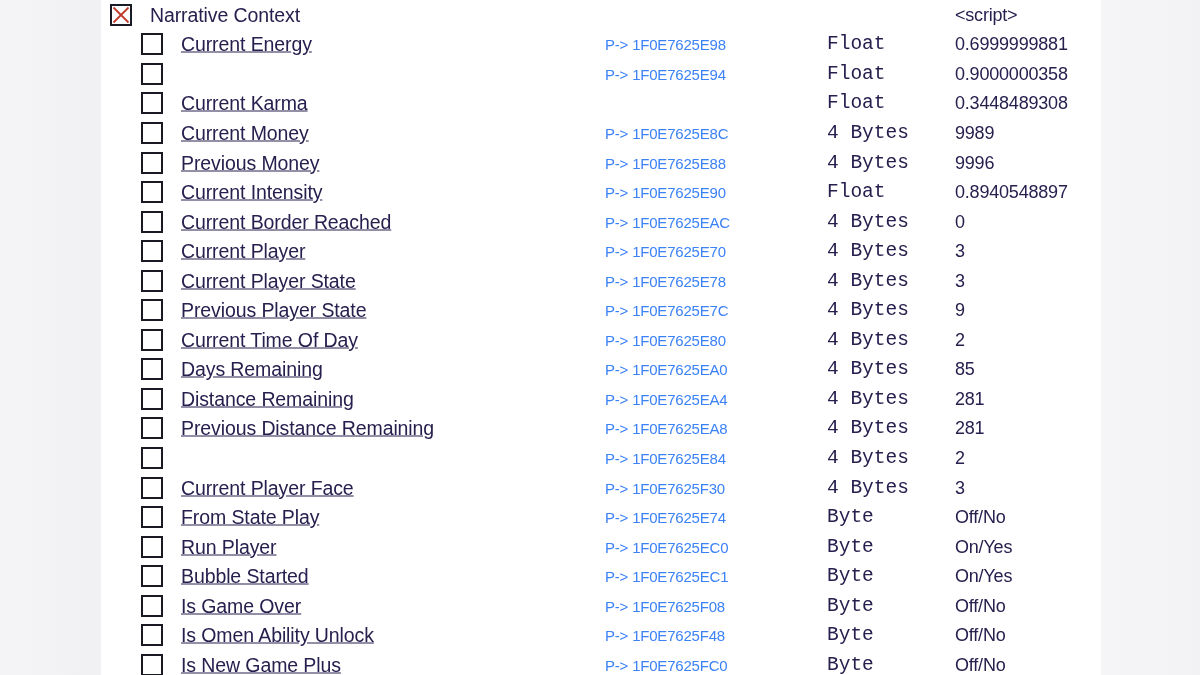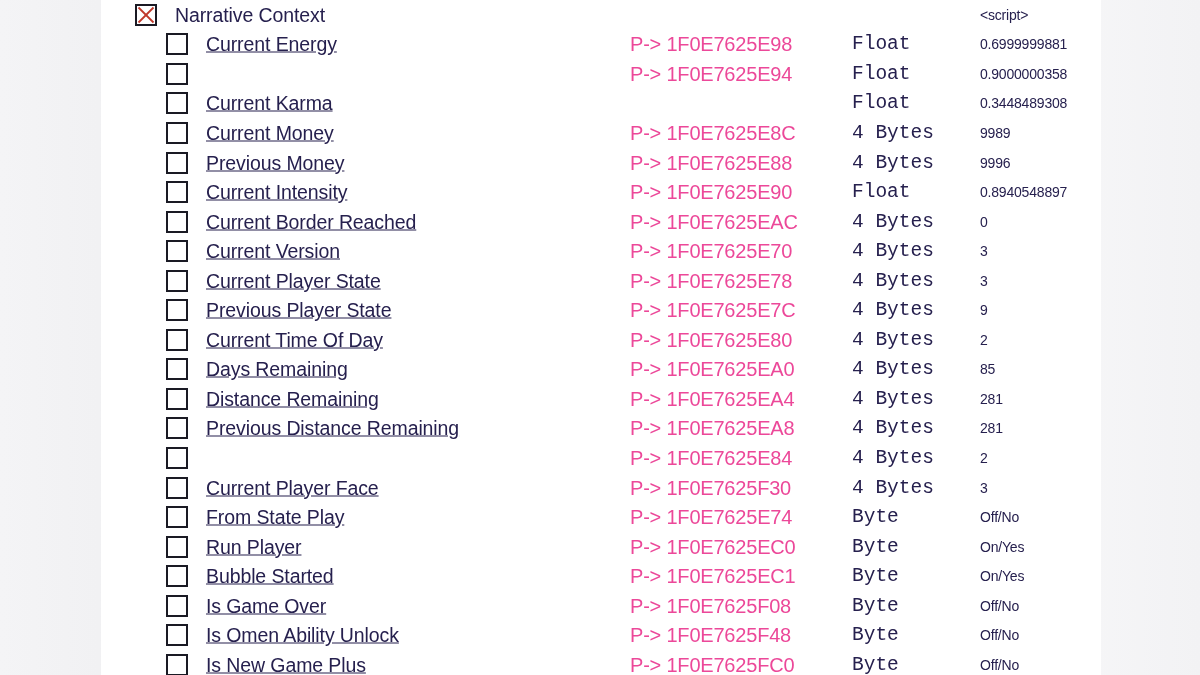--- a/index.html
+++ b/index.html
@@ -16,21 +16,20 @@
        #f6f6f8 62%, #fafafb 80%, #f2f2f4 100%);
     overflow:hidden;
   }
   
   #table-panel {
     position:absolute;
     left:101px; top:0;
     width:1000px; height:675px;
     background:#ffffff;
     overflow:hidden;
-    padding-left:25px;
   }
   .row {
     position:relative;
     height:29.55px;
     width:100%;
     white-space:nowrap;
   }
   .cb {
     position:absolute;
     top:50%;
@@ -50,39 +49,39 @@
     color:#26204e;
     letter-spacing:-0.1px;
   }
   .lbl.group { left:49px; }
   .lbl.child { left:80px;text-decoration:underline; }
   .addr {
     position:absolute;
     left:504px;
     top:50%;
     transform:translateY(-50%);
-    font-size:20px;
-    color:#ec4899;
+    font-size:15px;
+    color:#3b82f6;
     letter-spacing:-0.2px;
   }
   .typ {
     position:absolute;
     left:726px;
     top:50%;
     transform:translateY(-50%);
     font-size:19.5px;
     color:#26204e;
     font-family:Liberation Mono, monospace;
   }
   .val {
     position:absolute;
     left:854px;
     top:50%;
     transform:translateY(-50%);
-    font-size:14px;
+    font-size:18px;
     color:#26204e;
     letter-spacing:-0.2px;
   }
 </style>
 </head>
 <body>
 
 <div id="stage">
   <div id="table-panel">
 
@@ -140,21 +139,21 @@
         </div>
         <div class="row">
           <span class="cb child"></span>
           <span class="lbl child">Current Border Reached</span>
           <span class="addr">P-&gt; 1F0E7625EAC</span>
           <span class="typ">4 Bytes</span>
           <span class="val">0</span>
         </div>
         <div class="row">
           <span class="cb child"></span>
-          <span class="lbl child">Current Version</span>
+          <span class="lbl child">Current Player</span>
           <span class="addr">P-&gt; 1F0E7625E70</span>
           <span class="typ">4 Bytes</span>
           <span class="val">3</span>
         </div>
         <div class="row">
           <span class="cb child"></span>
           <span class="lbl child">Current Player State</span>
           <span class="addr">P-&gt; 1F0E7625E78</span>
           <span class="typ">4 Bytes</span>
           <span class="val">3</span>

